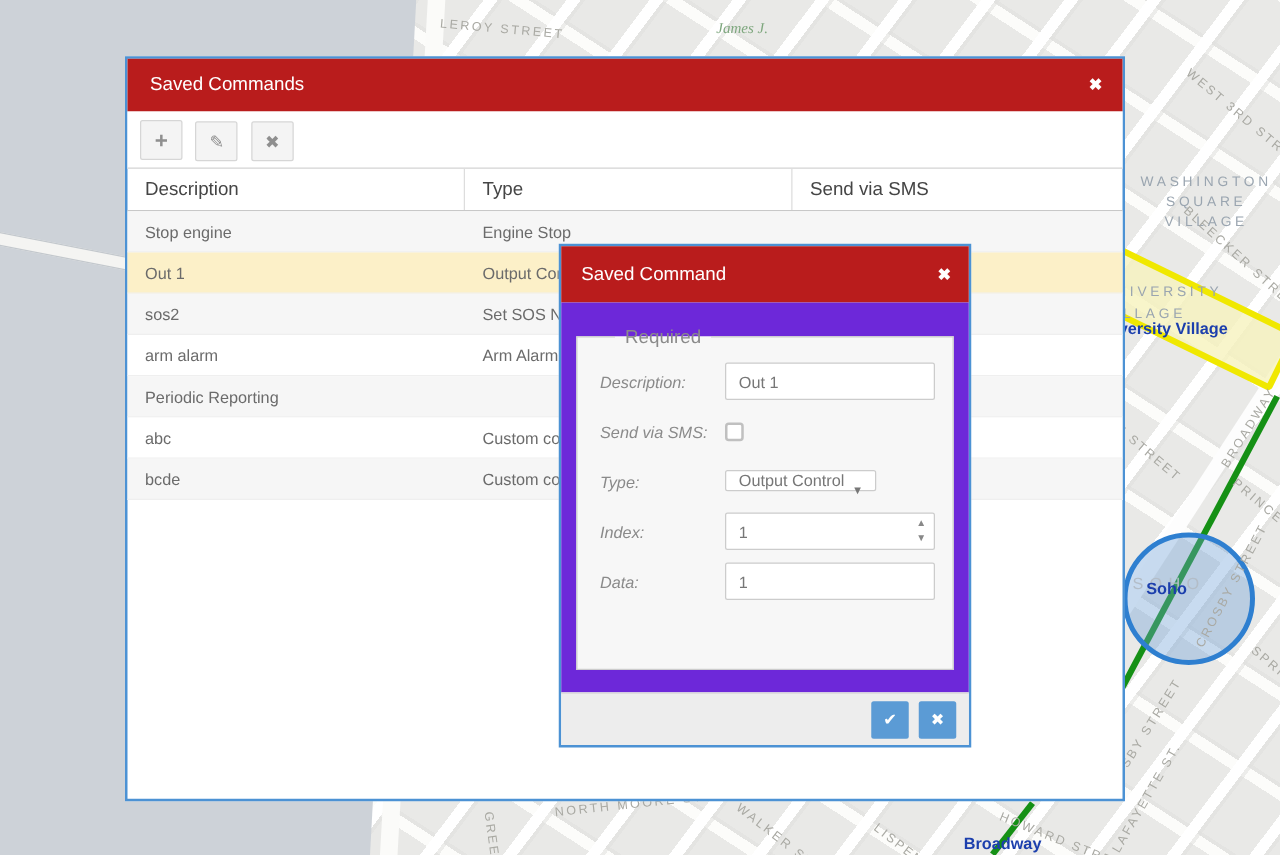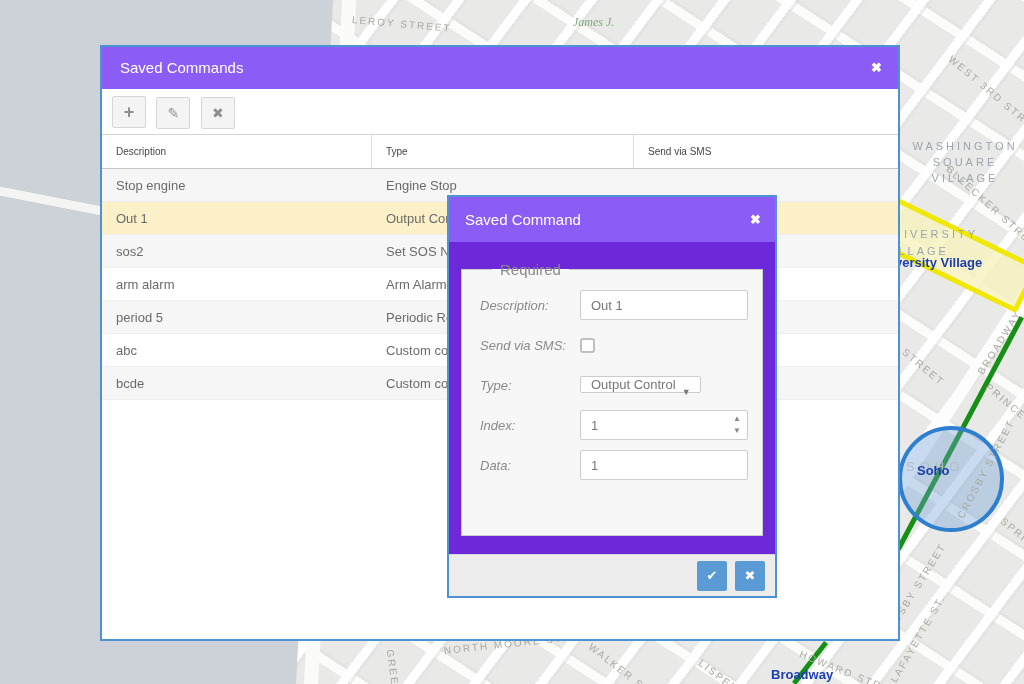--- a/index.html
+++ b/index.html
@@ -36,37 +36,37 @@
   .maplabel { position:absolute; color:#a9a9a3; font-size:10px; letter-spacing:2px;
     white-space:nowrap; transform-origin:left center; z-index:6; }
   .maplabel.area { color:#9aa5b0; font-size:11px; letter-spacing:3px; text-align:center; }
   .maplabel.marker { color:#1c3fad; font-size:13px; font-weight:bold; letter-spacing:0; }
   .maplabel.park { color:#7ea77e; font-size:12px; font-style:italic; letter-spacing:0;
     font-family:"Liberation Serif", serif; }
   .maplabel.soho-gray { color:#b3bdc8; font-size:13px; letter-spacing:5px; }
 
   
   .dialog { position:absolute; background:#fff; border:2px solid #4c92d4; }
-  .dlg-header { position:relative; background:#8b5cf6; color:#fff; }
+  .dlg-header { position:relative; background:#b91c1c; color:#fff; }
   .dlg-title { font-size:15px; }
   .dlg-close { position:absolute; right:16px; top:0; color:#fff; font-size:13px;
     font-weight:bold; cursor:pointer; }
 
   .commands-dialog { left:100px; top:45px; width:800px; height:596px; z-index:10; }
   .commands-dialog .dlg-header { height:42px; line-height:42px; padding-left:18px; }
   .commands-dialog .dlg-close { line-height:42px; }
 
   .toolbar { height:46px; padding:7px 0 0 10px; border-bottom:1px solid #d4d4d4; background:#fff; }
   .tb-btn { display:inline-block; width:34px; height:32px; margin-right:6px;
     background:#f4f4f4; border:1px solid #d6d6d6; border-radius:2px;
     color:#8f8f8f; text-align:center; line-height:30px; font-size:14px; cursor:pointer; }
   .tb-btn .plus { font-size:18px; font-weight:bold; }
 
   .thead { display:flex; height:34px; line-height:34px; border-bottom:1px solid #c8c8c8;
-    color:#454545; font-size:10px; }
+    color:#454545; font-size:15px; }
   .th { padding-left:14px; }
   .th.c1 { width:270px; border-right:1px solid #dddddd; }
   .th.c2 { width:262px; border-right:1px solid #dddddd; }
   .th.c3 { flex:1; }
   .trow { display:flex; height:33px; line-height:33px; font-size:13px; color:#6b6b6b;
     border-bottom:1px solid #efefef; background:#fff; cursor:pointer; white-space:nowrap; }
   .trow.alt { background:#f6f6f6; }
   .trow.selected { background:#fcf0c8; }
   .td { padding-left:14px; overflow:hidden; }
   .td.c1 { width:270px; } .td.c2 { width:262px; } .td.c3 { flex:1; }
@@ -174,21 +174,20 @@
         <div class="td c1">sos2</div>
         <div class="td c2">Set SOS Number</div>
         <div class="td c3"></div>
       </div>
       <div class="trow">
         <div class="td c1">arm alarm</div>
         <div class="td c2">Arm Alarm</div>
         <div class="td c3"></div>
       </div>
       <div class="trow alt">
-        <div class="td c1">period 5</div>
         <div class="td c2">Periodic Reporting</div>
         <div class="td c3"></div>
       </div>
       <div class="trow">
         <div class="td c1">abc</div>
         <div class="td c2">Custom command</div>
         <div class="td c3"></div>
       </div>
       <div class="trow alt">
         <div class="td c1">bcde</div>

